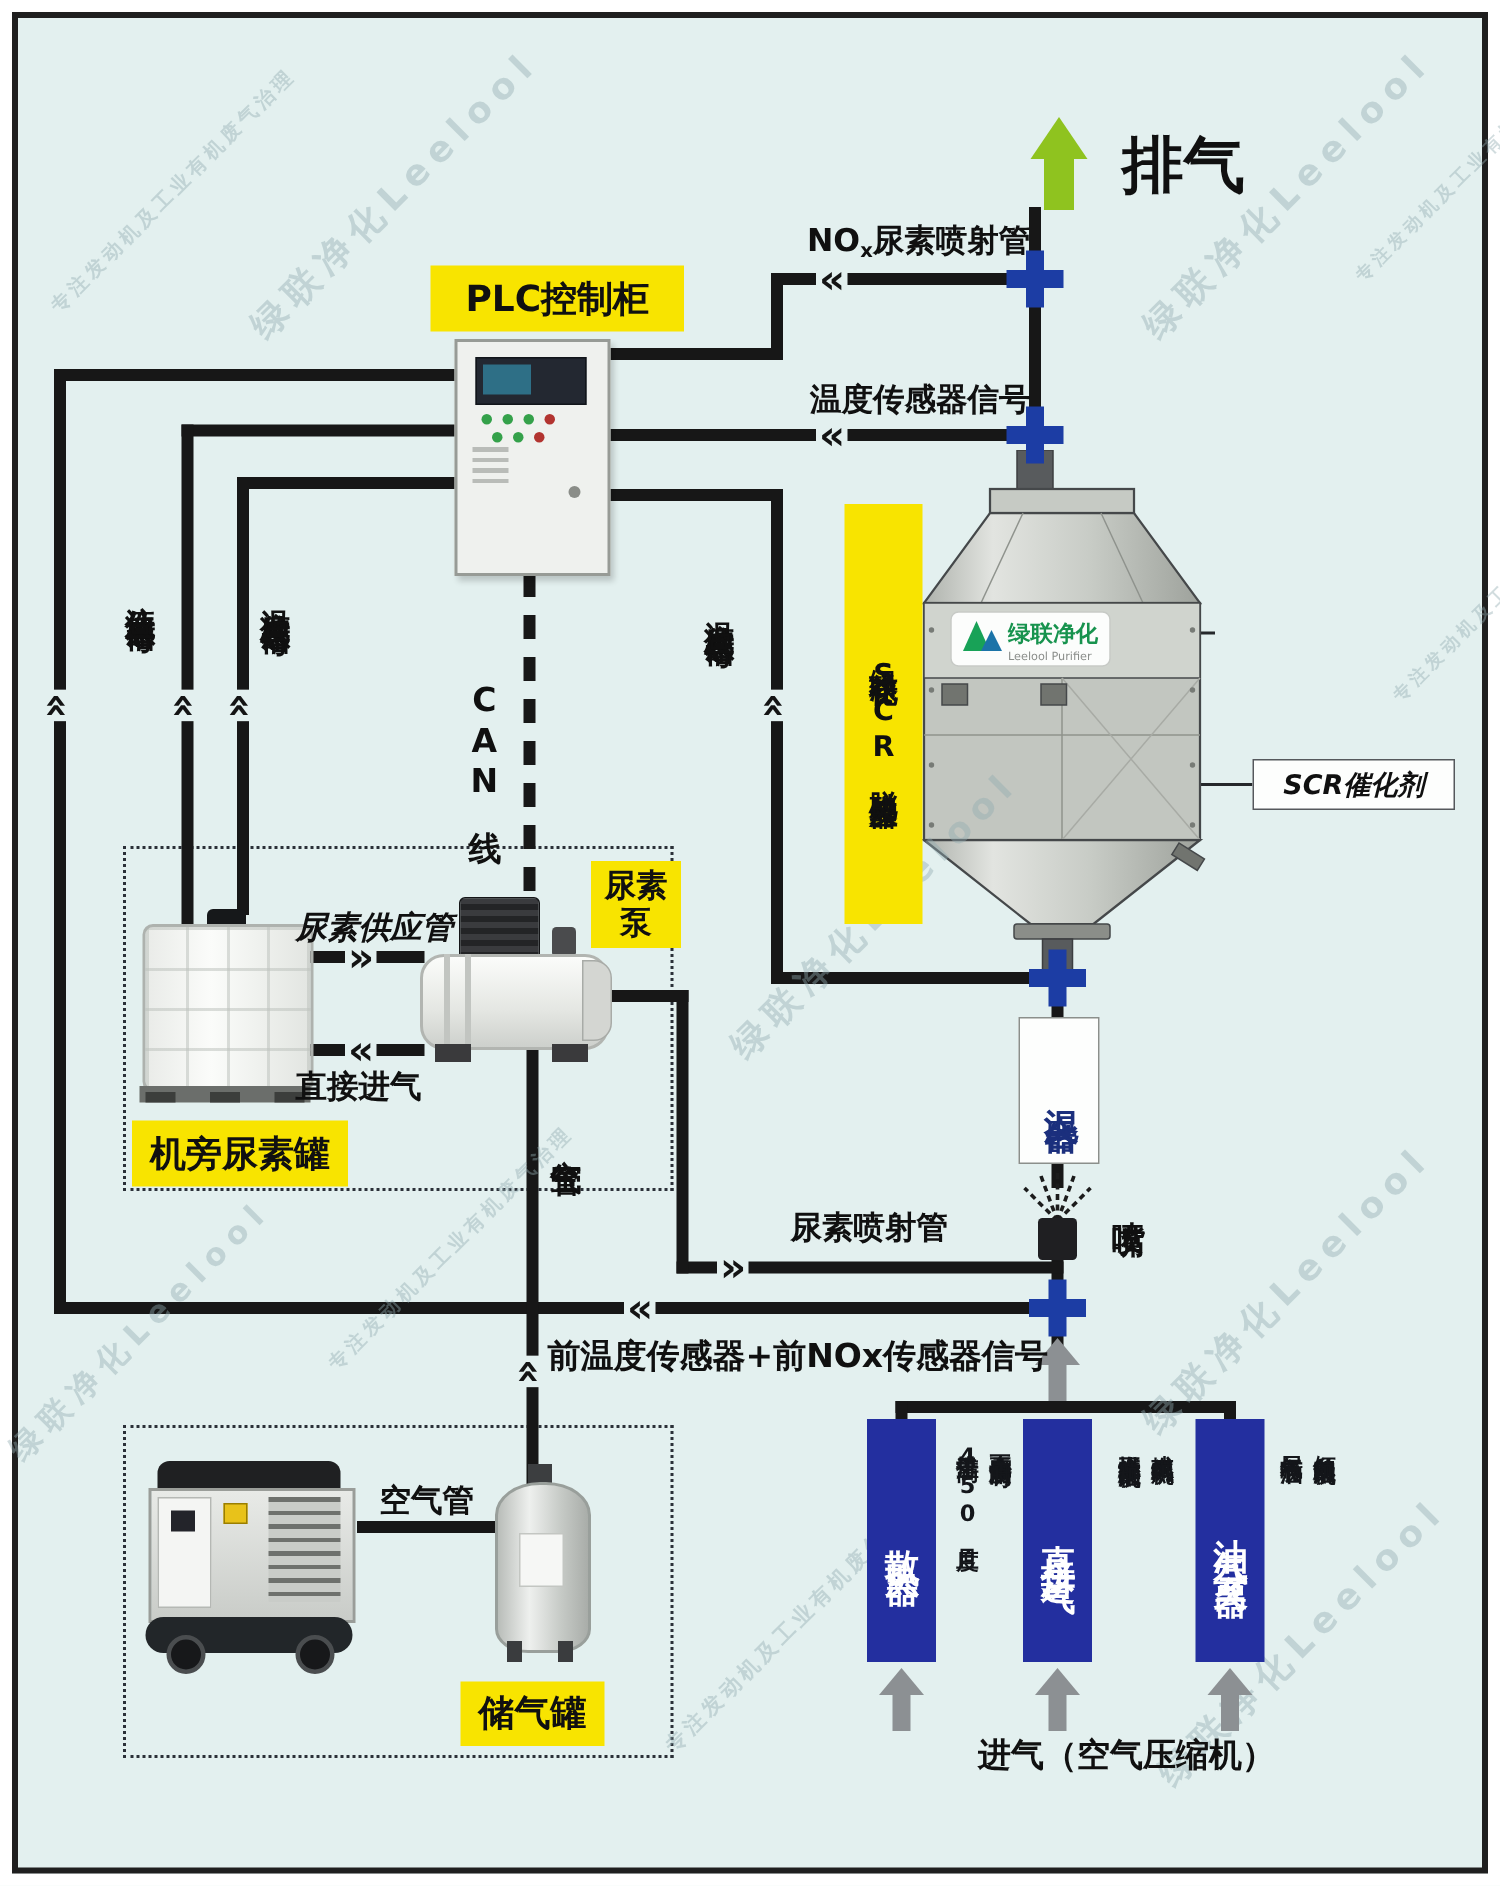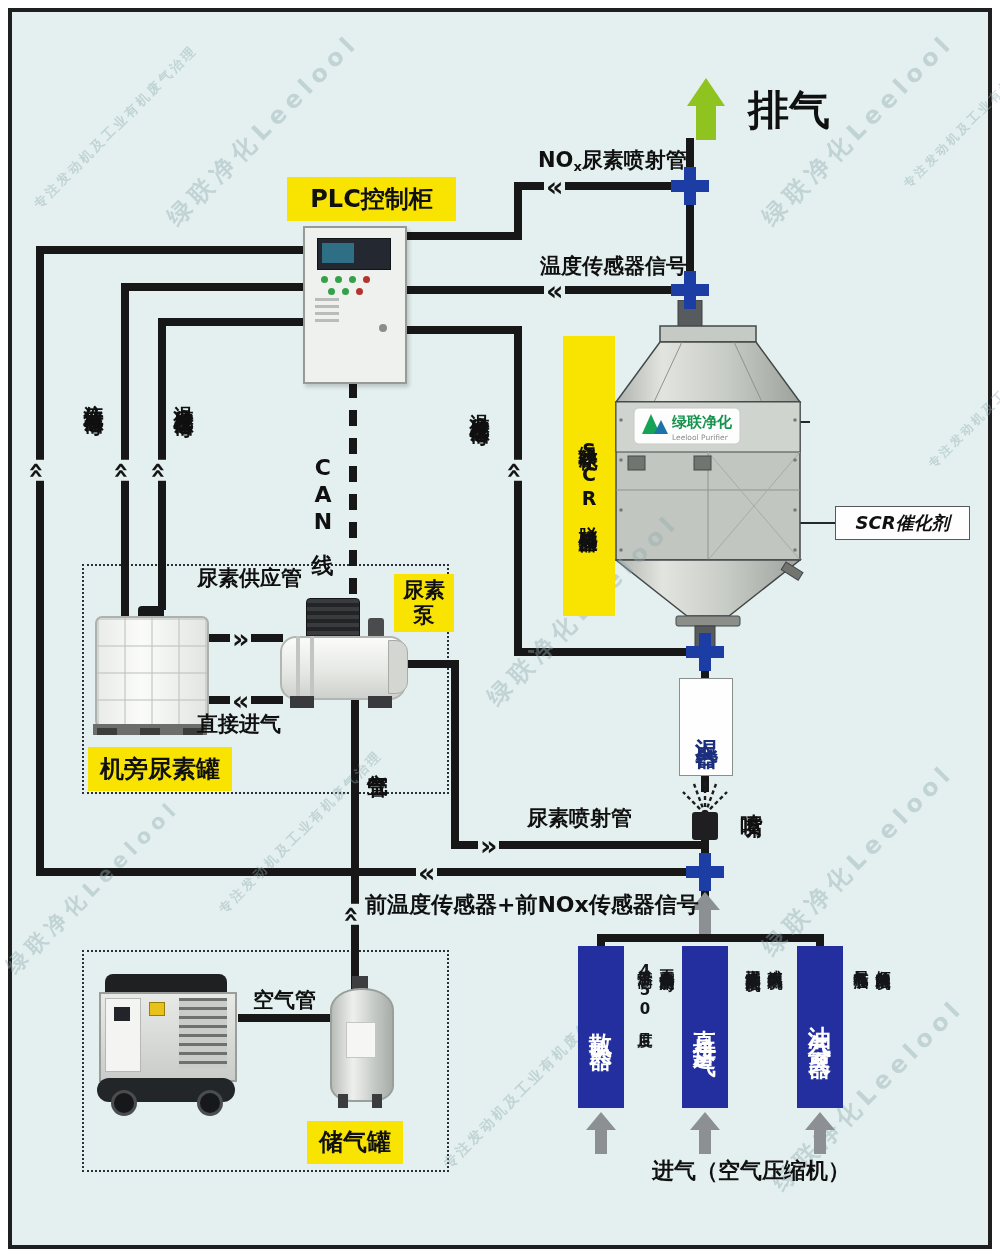--- a/index.html
+++ b/index.html
@@ -262,21 +262,21 @@
     <div class="pump-port"></div>
     <div class="pump-body"></div>
     <div class="pump-ring" style="left:20px;"></div>
     <div class="pump-ring" style="left:34px;"></div>
     <div class="pump-cap"></div>
     <div class="pump-foot" style="left:14px;"></div>
     <div class="pump-foot" style="left:92px;"></div>
   </div>
   <div class="ylabel wrap" style="left:394px;top:574px;width:48px;">尿素泵</div>
   <div class="ylabel" style="left:88px;top:747px;height:36px;">机旁尿素罐</div>
-  <div class="btext" style="left:197px;top:566px;">尿素供应管</div>
+  <div class="btext" style="left:197px;top:606px;font-style:italic;">尿素供应管</div>
   <div class="btext" style="left:197px;top:712px;">直接进气</div>
   <div class="btext vtext" style="left:364px;top:756px;">空气管</div>
   <div class="btext" style="left:527px;top:806px;">尿素喷射管</div>
   <div class="btext" style="left:365px;top:892px;font-size:22px;">前温度传感器+前NOx传感器信号</div>
 
   <div class="comp" style="left:93px;top:974px;width:147px;height:138px;">
     <div class="comp-cap"></div>
     <div class="comp-body"></div>
     <div class="comp-panel">
         <div class="comp-ctrl"></div>

